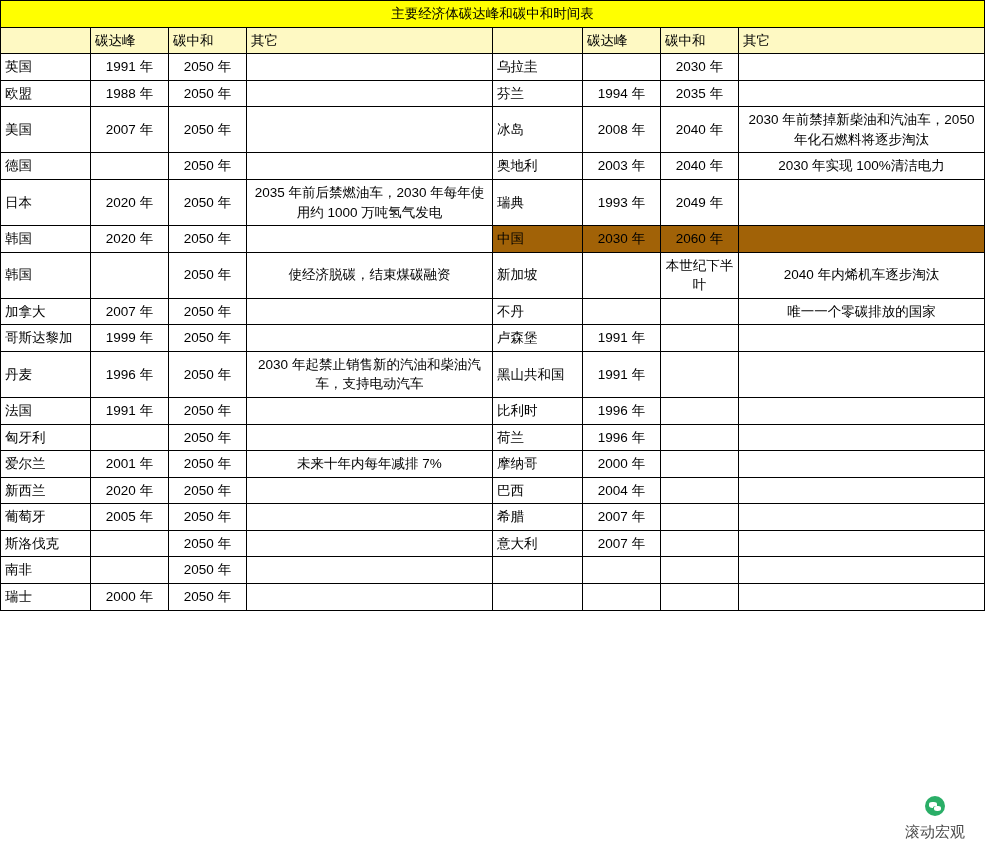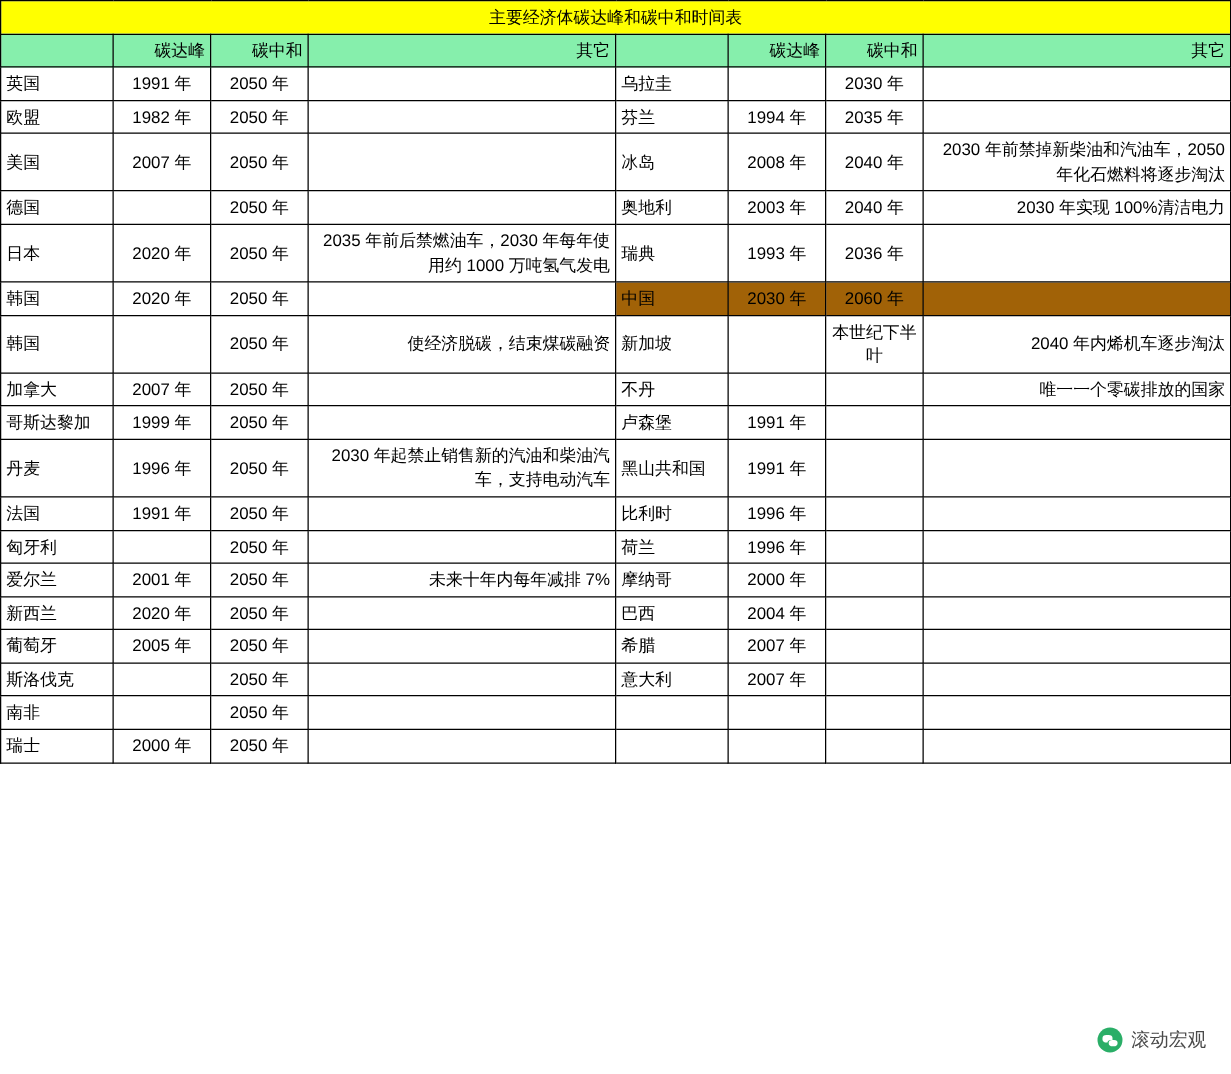--- a/index.html
+++ b/index.html
@@ -34,28 +34,28 @@
     font-size: 13.5px;
   }
   .title-cell {
     background: #ffff00;
     text-align: center;
     font-weight: bold;
     font-size: 14.5px;
     padding: 5px 4px;
   }
   .hdr {
-    background: #86efac;
-    text-align: right;
+    background: #fef9c3;
+    text-align: left;
     font-weight: bold;
     font-size: 13.5px;
   }
   .c-country { text-align: left; }
   .c-year { text-align: center; }
-  .c-other { text-align: right; padding-left: 6px; padding-right: 6px; }
+  .c-other { text-align: center; padding-left: 6px; padding-right: 6px; }
   .hl {
     background: #a16207;
     font-weight: bold;
   }
   
   col.w-country { width: 90px; }
   col.w-peak    { width: 78px; }
   col.w-neutral { width: 78px; }
   col.w-other   { width: 246px; }
 
@@ -64,20 +64,21 @@
     right: 14px;
     bottom: 14px;
     display: flex;
     align-items: center;
     gap: 7px;
     font-size: 15px;
     color: #4a4a4a;
     font-family: "Liberation Sans", "DejaVu Sans", sans-serif;
     background: #ffffff;
     padding: 3px 6px;
+    flex-direction: column;
   }
   #watermark .wm-icon {
     width: 20px;
     height: 20px;
     border-radius: 50%;
     background: #2aae67;
     position: relative;
     display: inline-block;
   }
   #watermark .wm-icon::before {
@@ -136,21 +137,21 @@
           <td class="c-year">1991 年</td>
           <td class="c-year">2050 年</td>
           <td class="c-other"></td>
           <td class="c-country">乌拉圭</td>
           <td class="c-year"></td>
           <td class="c-year">2030 年</td>
           <td class="c-other"></td>
         </tr>
         <tr>
           <td class="c-country">欧盟</td>
-          <td class="c-year">1982 年</td>
+          <td class="c-year">1988 年</td>
           <td class="c-year">2050 年</td>
           <td class="c-other"></td>
           <td class="c-country">芬兰</td>
           <td class="c-year">1994 年</td>
           <td class="c-year">2035 年</td>
           <td class="c-other"></td>
         </tr>
         <tr>
           <td class="c-country">美国</td>
           <td class="c-year">2007 年</td>
@@ -171,21 +172,21 @@
           <td class="c-year">2040 年</td>
           <td class="c-other">2030 年实现 100%清洁电力</td>
         </tr>
         <tr>
           <td class="c-country">日本</td>
           <td class="c-year">2020 年</td>
           <td class="c-year">2050 年</td>
           <td class="c-other">2035 年前后禁燃油车，2030 年每年使用约 1000 万吨氢气发电</td>
           <td class="c-country">瑞典</td>
           <td class="c-year">1993 年</td>
-          <td class="c-year">2036 年</td>
+          <td class="c-year">2049 年</td>
           <td class="c-other"></td>
         </tr>
         <tr>
           <td class="c-country">韩国</td>
           <td class="c-year">2020 年</td>
           <td class="c-year">2050 年</td>
           <td class="c-other"></td>
           <td class="c-country hl">中国</td>
           <td class="c-year hl">2030 年</td>
           <td class="c-year hl">2060 年</td>

